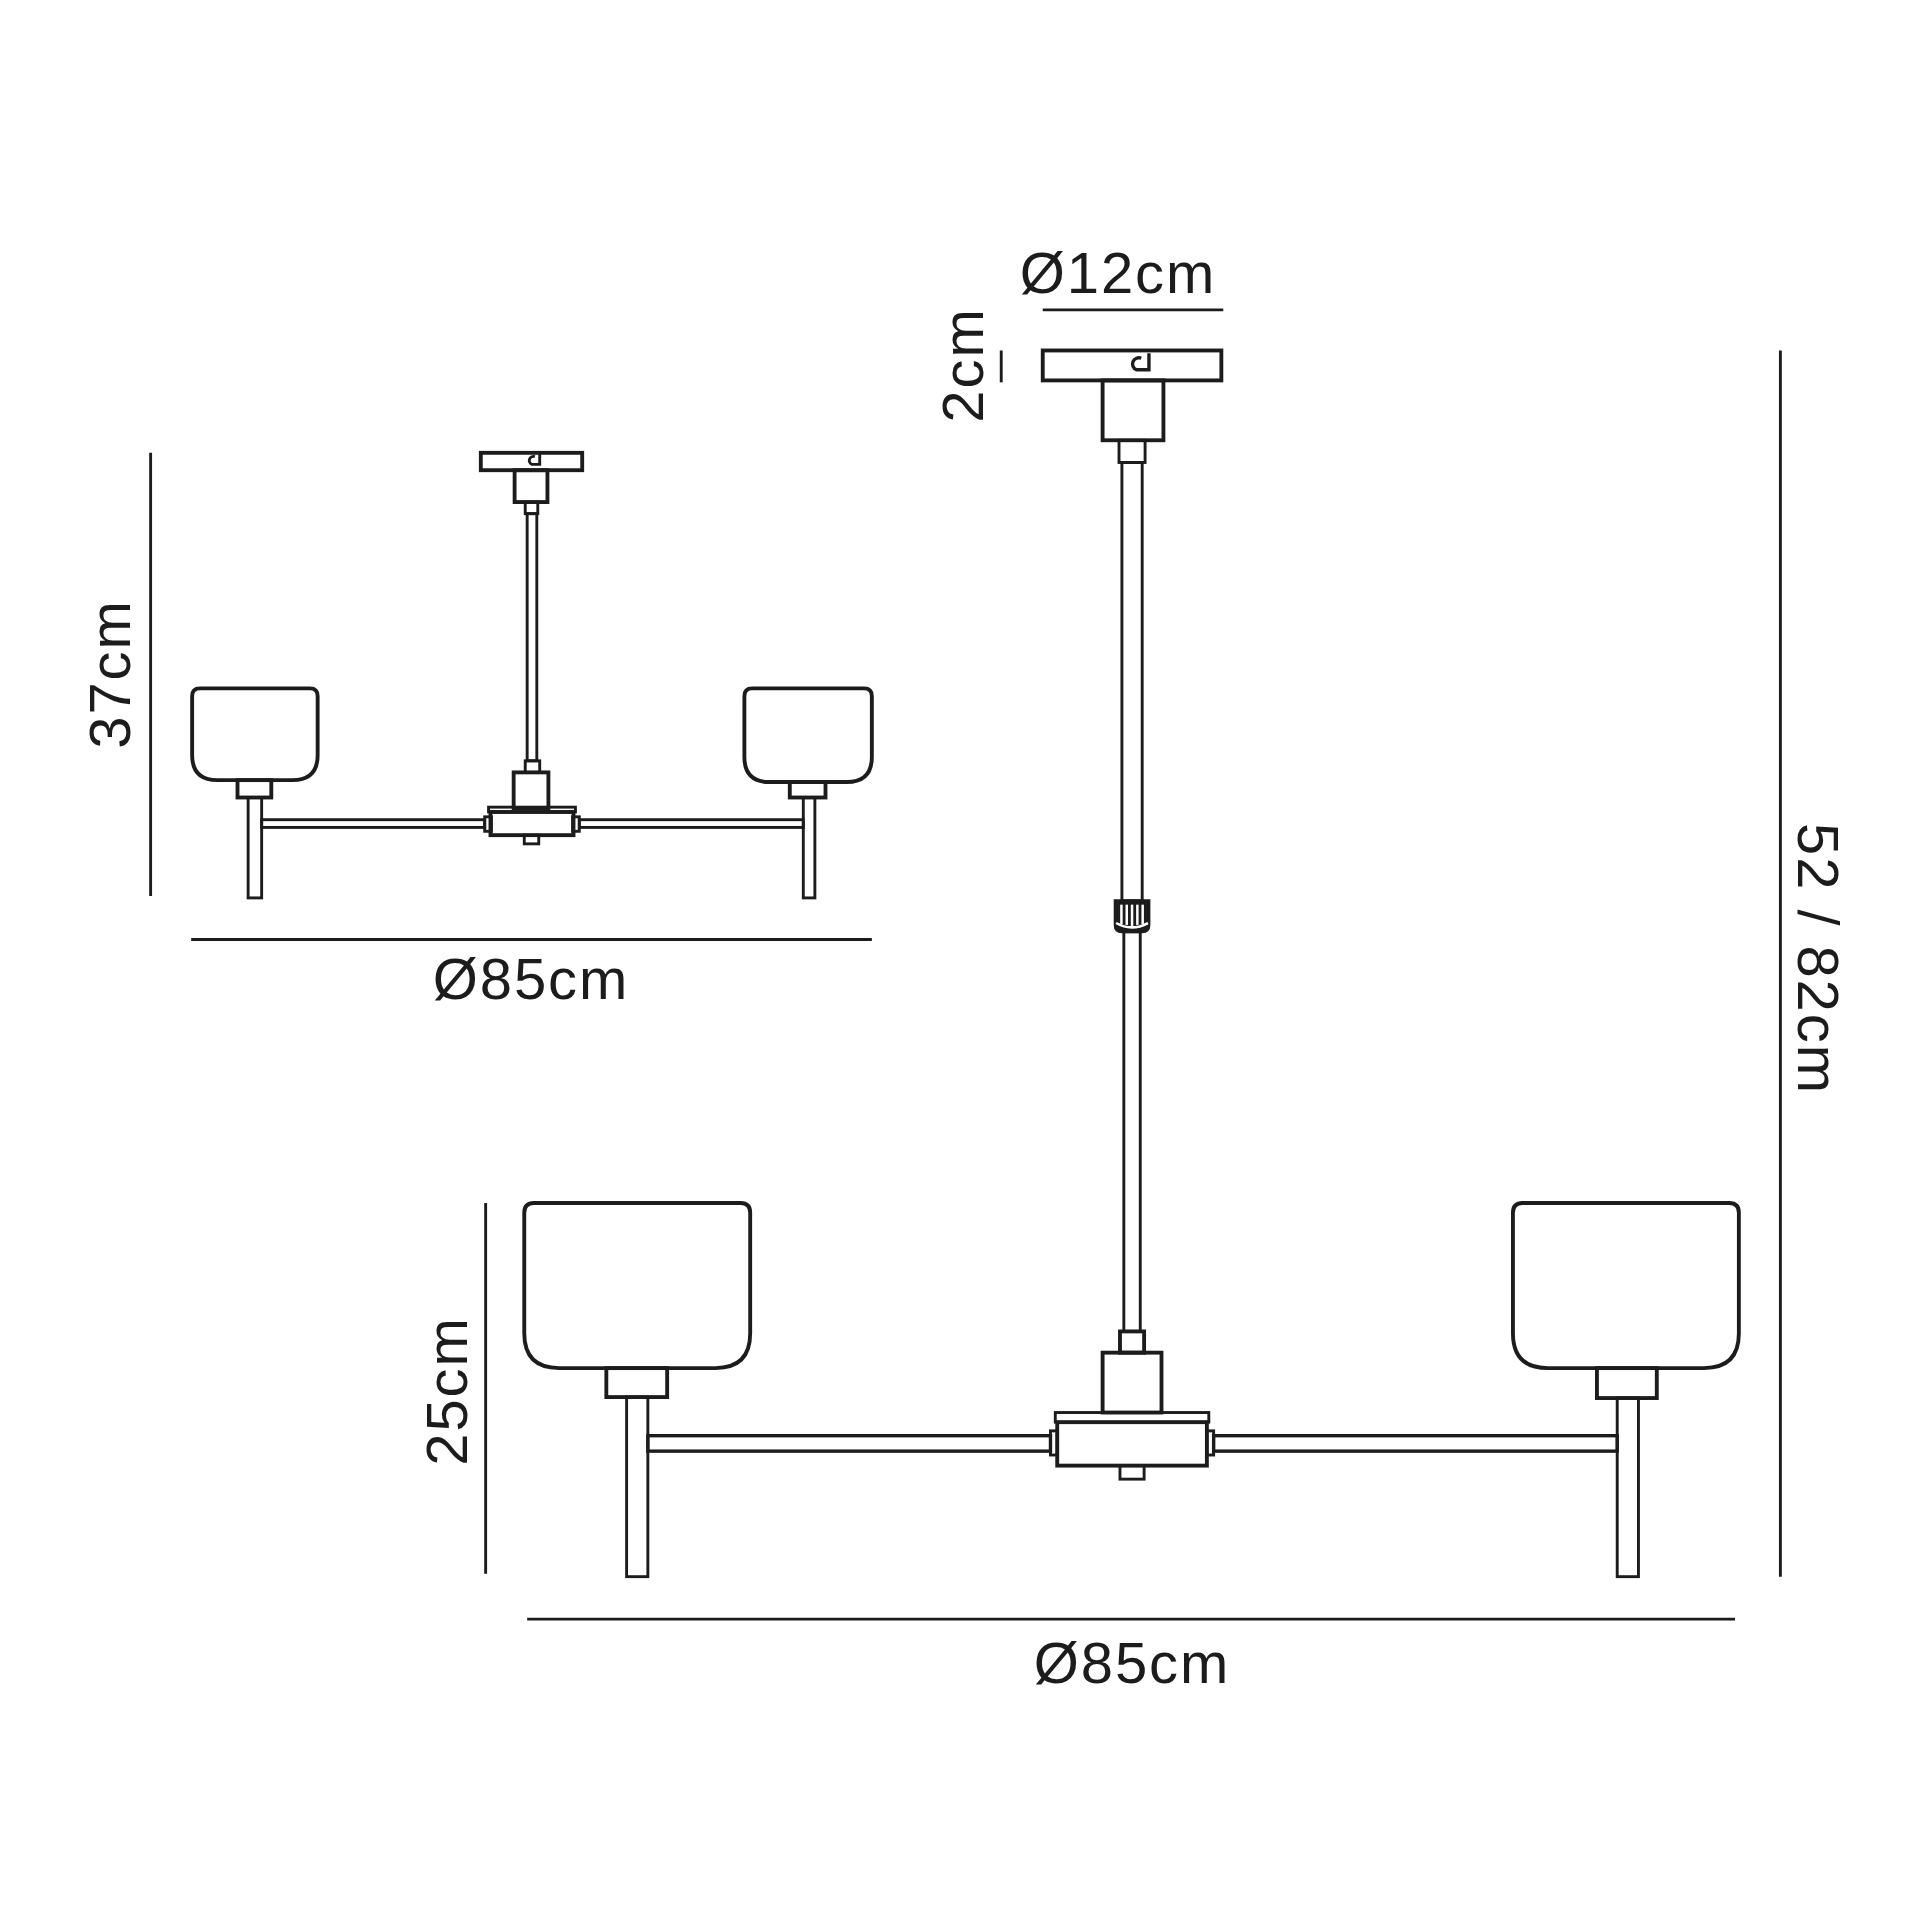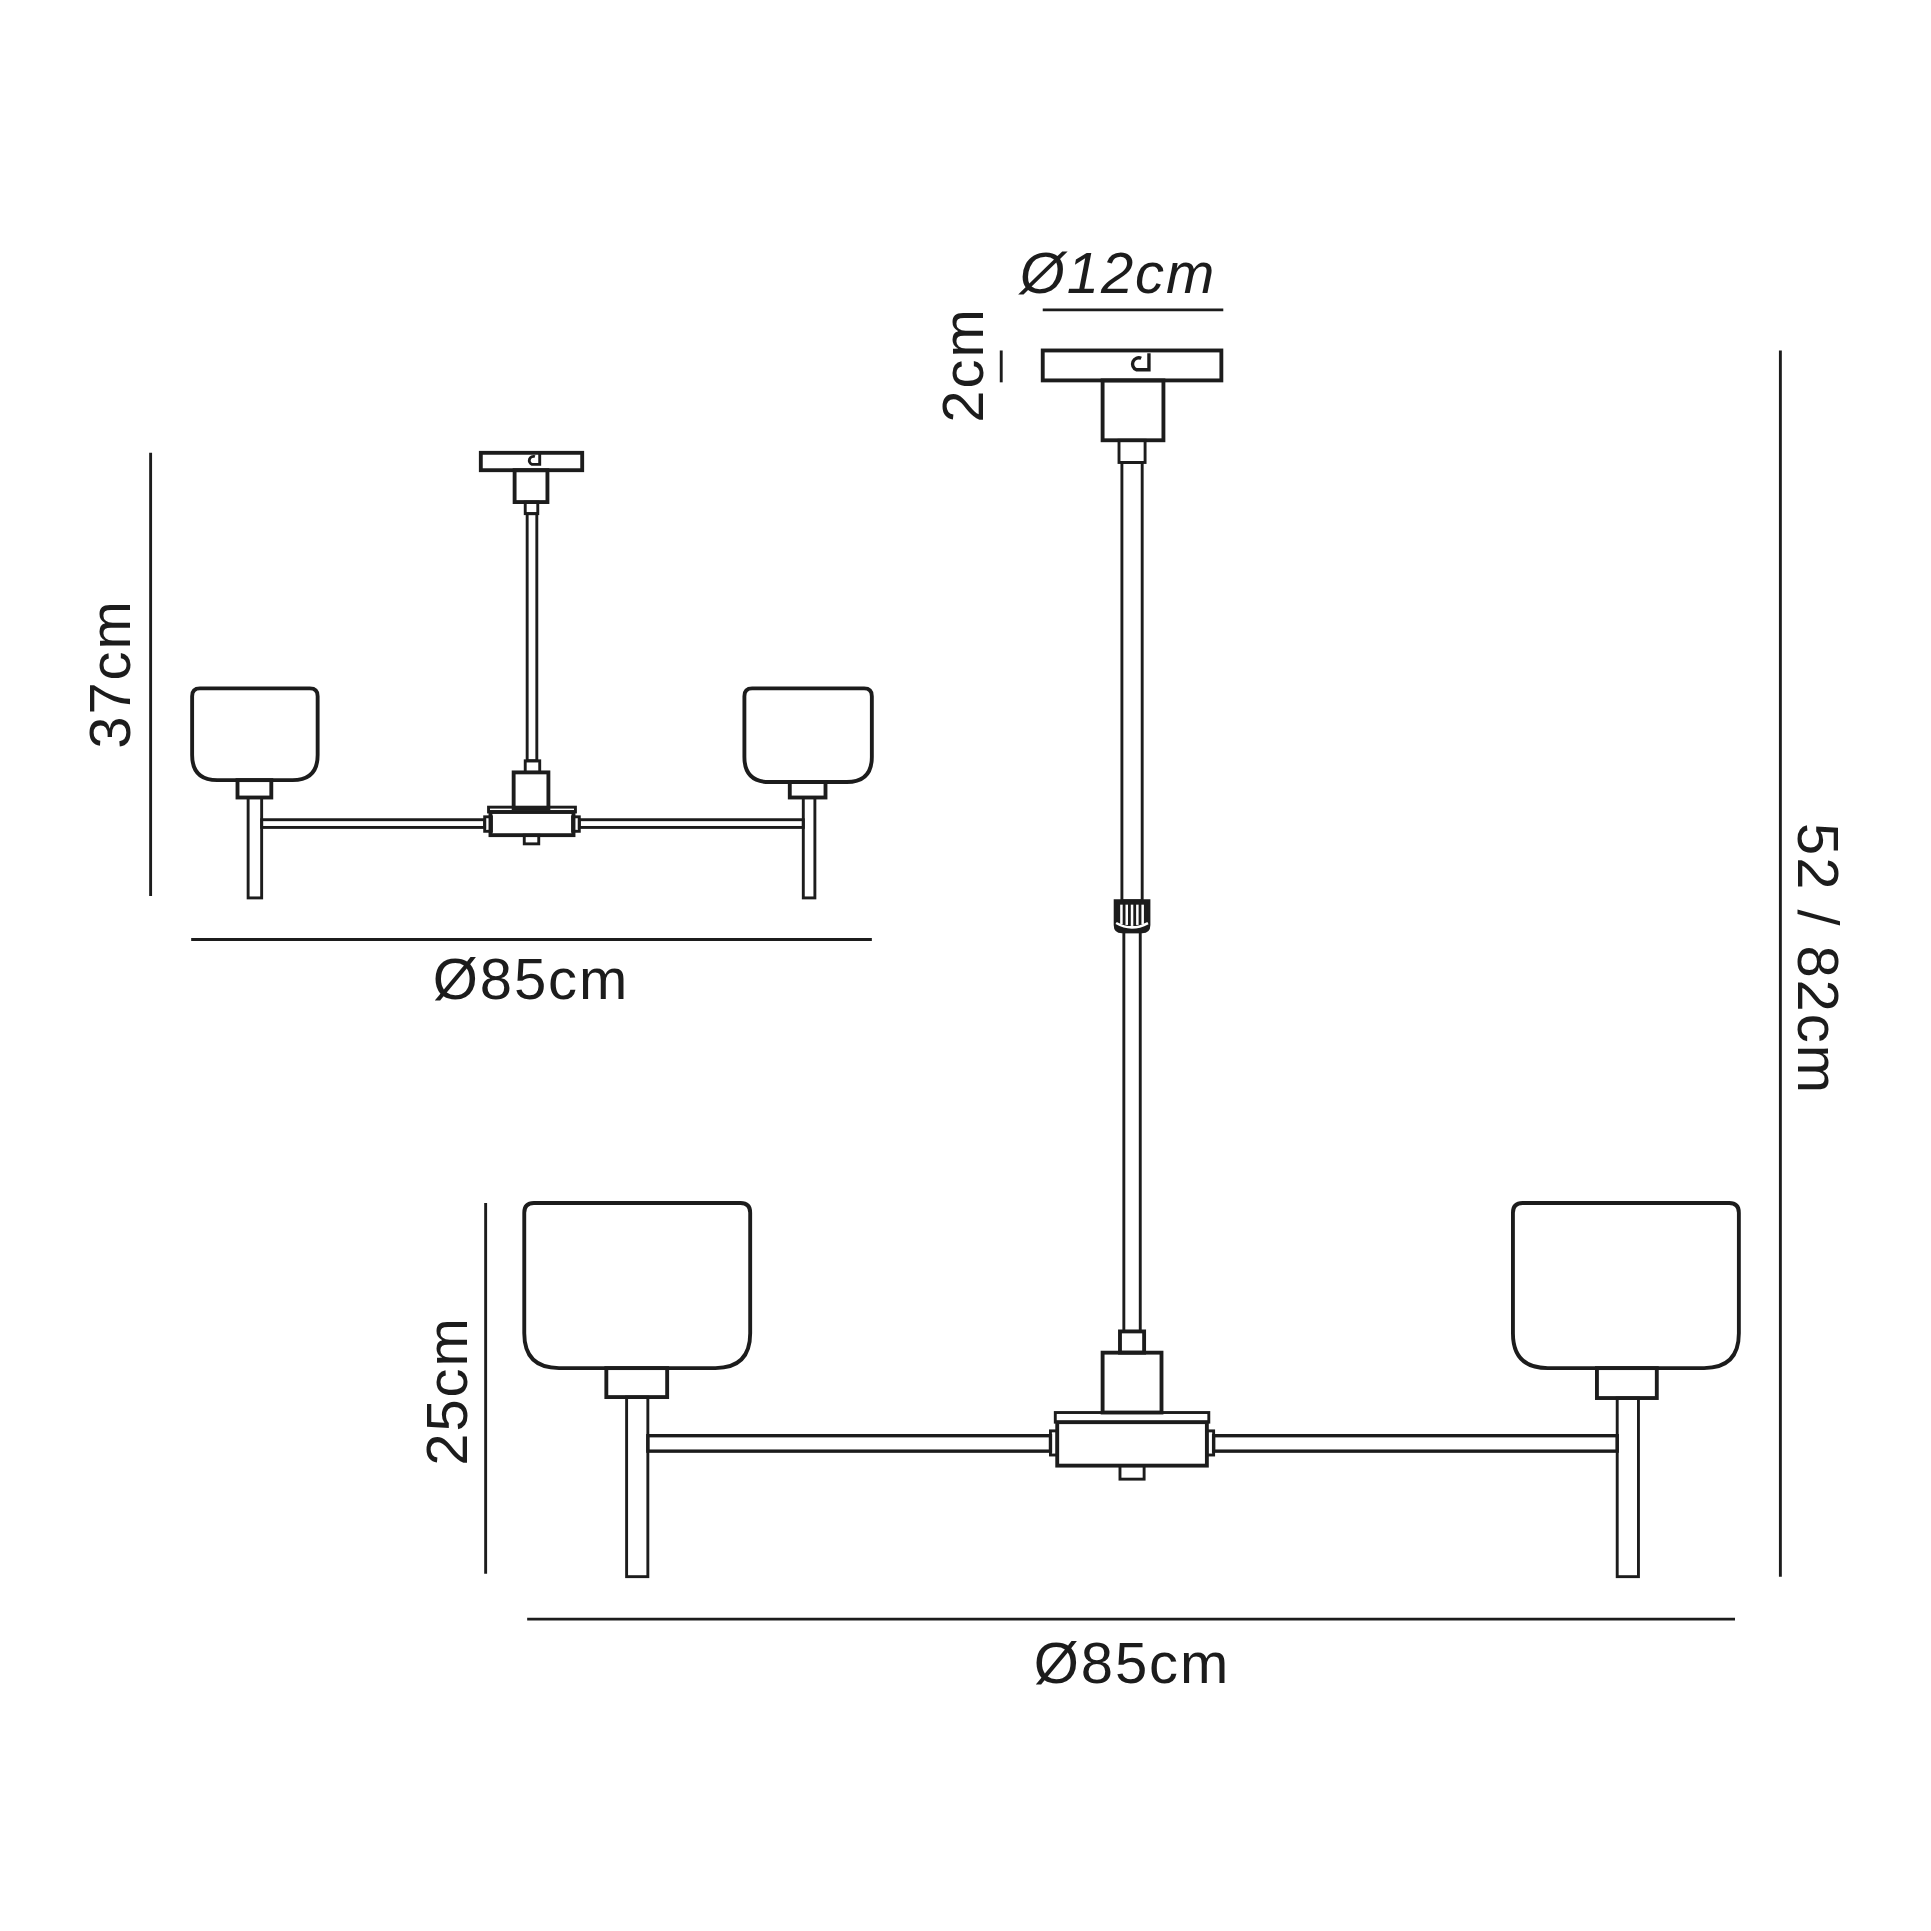--- a/index.html
+++ b/index.html
@@ -102,20 +102,20 @@
       <rect class="shape thin" x="1675" y="1448" width="22" height="185"></rect>
 
       <line class="shape thin" x1="503" y1="1246" x2="503" y2="1630"></line>
       <line class="shape thin" x1="546" y1="1677" x2="1797" y2="1677"></line>
       <line class="shape thin" x1="1844" y1="363" x2="1844" y2="1633"></line>
     </g>
   </svg>
 
   <div class="dim-label rot-ccw" style="left:110px;top:674px;">37cm</div>
   <div class="dim-label" style="left:531px;top:979px;">Ø85cm</div>
-  <div class="dim-label" style="left:1118px;top:273px;font-style:italic;">Ø12cm</div>
+  <div class="dim-label" style="left:1118px;top:273px;">Ø12cm</div>
   <div class="dim-label rot-ccw" style="left:963px;top:365px;">2cm</div>
   <div class="dim-label rot-ccw" style="left:447px;top:1391px;">25cm</div>
   <div class="dim-label" style="left:1132px;top:1663px;">Ø85cm</div>
   <div class="dim-label rot-cw" style="left:1818px;top:959px;">52 / 82cm</div>
 
 </div>
 
 
 </body></html>

